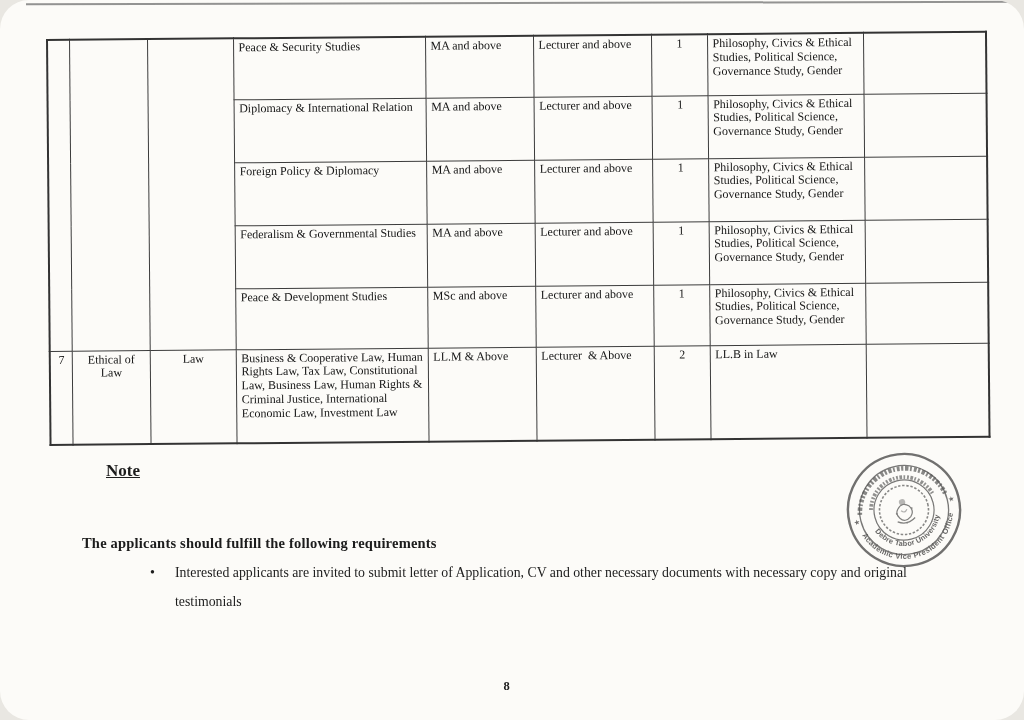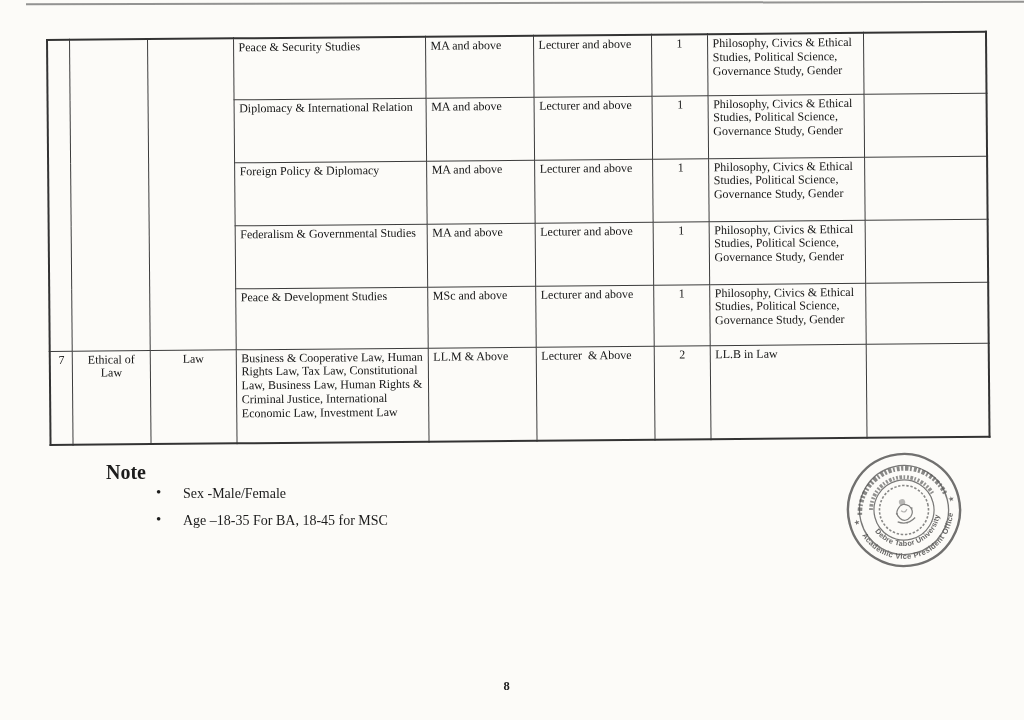--- a/index.html
+++ b/index.html
@@ -6,20 +6,21 @@
   body{
     width:1024px;height:720px;overflow:hidden;
     background:#e9e7e2;
     font-family:"Liberation Serif","DejaVu Serif",serif;
   }
   .page{
     position:relative;width:1024px;height:720px;
     background:#fcfbf8;
     color:#1c1c1c;
     overflow:hidden;
+    border-radius:29px;
   }
   
   .scan-topline{
     position:absolute;left:26px;top:2px;width:998px;height:2px;
     background:#5a5a5a;opacity:.65;transform:rotate(-0.15deg);
   }
   
   .table-wrap{
     position:absolute;left:46px;top:39px;width:939px;
     transform:rotate(-0.5deg);transform-origin:0 0;
@@ -38,21 +39,21 @@
   table.vacancy{border:2px solid #333;}
   td.vm{vertical-align:middle;}
   td.ctr{text-align:center;}
   tr.r-std{height:61px;}
   tr.r-tall{height:63px;}
   tr.r-law{height:94px;}
   .qual-low{padding-top:18px;margin-left:8px;}
   
   .note-title{
     position:absolute;left:106px;top:461px;
-    font-size:20px;font-weight:bold;
+    font-size:17px;font-weight:bold;text-decoration:underline;
   }
   .note-list{
     position:absolute;left:156px;top:484px;width:420px;
     list-style:none;margin:0;padding:0;font-size:14px;
   }
   .note-list li{position:relative;padding-left:27px;line-height:19px;margin-bottom:8px;}
   .note-list li::before{content:"•";position:absolute;left:0;top:-1px;font-size:15px;}
   .req-heading{
     position:absolute;left:82px;top:535px;
     font-size:14.5px;font-weight:bold;letter-spacing:.2px;
@@ -150,27 +151,25 @@
         <td class="vm ctr">2</td>
         <td class="vm">LL.B in Law</td>
         <td></td>
       </tr>
     </tbody>
       </table>
   </div>
 
   <div class="note-title">Note</div>
 
-  <ul class="note-list">
-    <li>Sex -Male/Female</li>
-    <li>Age –18-35 For BA, 18-45 for MSC</li>
-  </ul>
-
+
+  <div class="req-heading">The applicants should fulfill the following requirements</div>
 
   <ul class="req-list">
+    <li>Interested applicants are invited to submit letter of Application, CV and other necessary documents with necessary copy and original testimonials</li>
   </ul>
 
   <div class="page-number">8</div>
 
   <div class="stamp">
     <svg viewBox="0 0 120 120">
       <defs>
         <path id="arcOuterBottom" d="M 11,60 A 49,49 0 0 0 109,60" fill="none"></path>
         <path id="arcInnerBottom" d="M 24,60 A 36,36 0 0 0 96,60" fill="none"></path>
       </defs>

